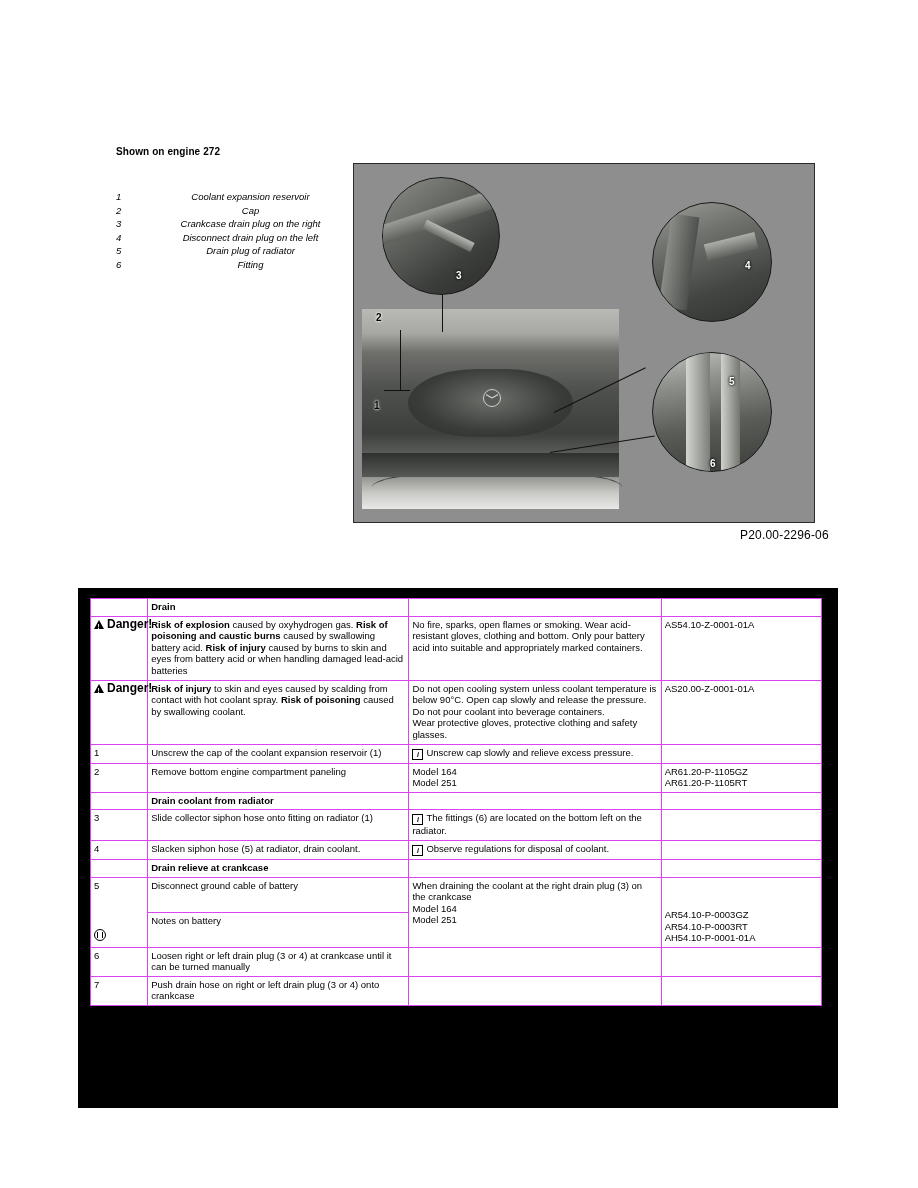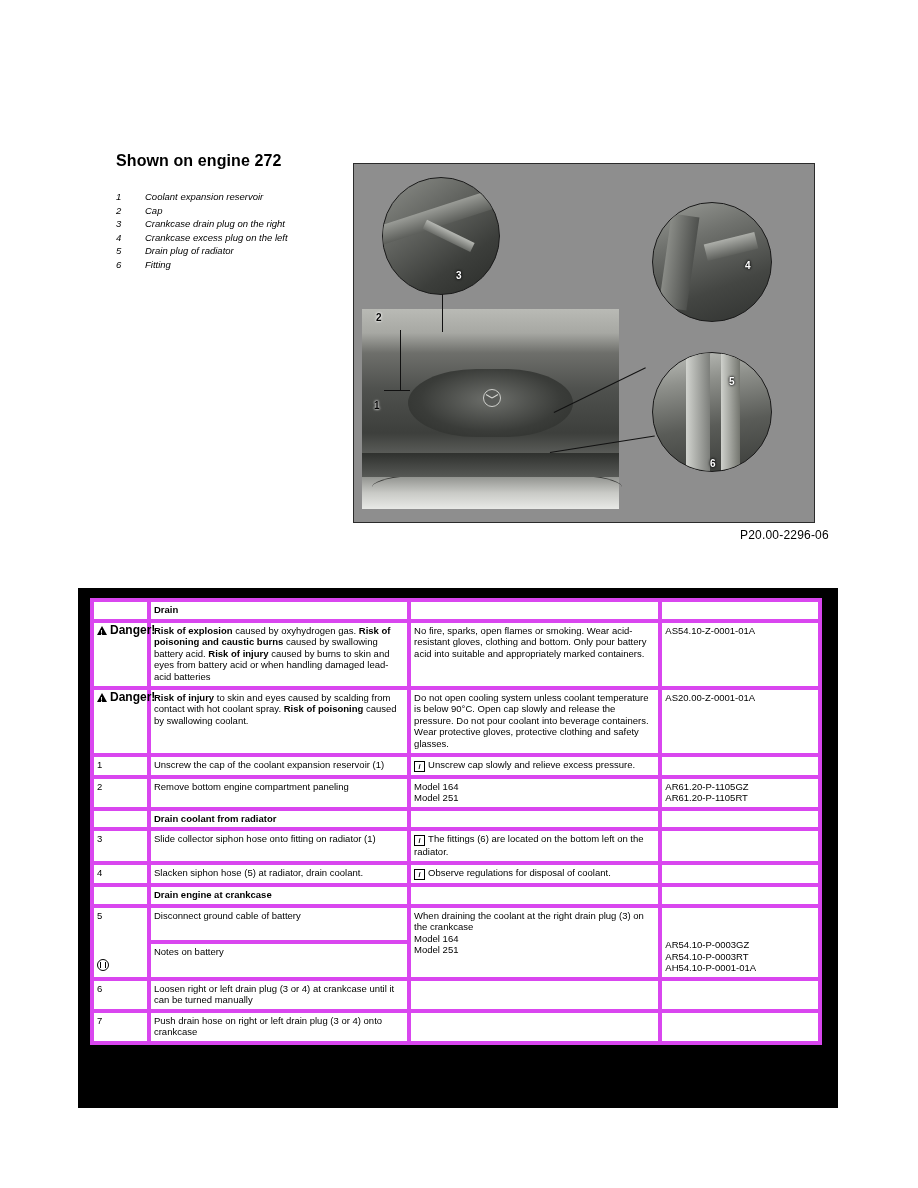--- a/index.html
+++ b/index.html
@@ -20,38 +20,38 @@
   .figure-block {
     position: absolute;
     left: 0; top: 0;
     width: 918px;
     height: 560px;
   }
 
   .legend-title {
     position: absolute;
     left: 116px;
-    top: 152px;
-    font-size: 16px;
+    top: 146px;
+    font-size: 10px;
     font-weight: bold;
     letter-spacing: 0.1px;
   }
 
   .legend-list {
     position: absolute;
     left: 116px;
     top: 190px;
     width: 240px;
     font-size: 9.5px;
     font-style: italic;
     line-height: 13.6px;
   }
   .legend-row { display: flex; }
   .legend-num { width: 29px; flex: 0 0 29px; }
-  .legend-label { flex: 1 1 auto; }
+  .legend-label { flex: 1 1 auto; text-align: center; }
 
   
   .photo-panel {
     position: absolute;
     left: 353px;
     top: 163px;
     width: 460px;
     height: 358px;
     border: 1px solid #2b2b2b;
     background: #8e8e8e;
@@ -191,21 +191,21 @@
   }
   table.proc {
     border-collapse: collapse;
     width: 732px;
     background: #fff;
     table-layout: fixed;
     font-size: 9.5px;
     line-height: 11.6px;
   }
   table.proc td {
-    border: 4px solid #d946ef;
+    border: 1px solid #d946ef;
     vertical-align: top;
     padding: 2px 3px 3px 3px;
   }
   col.c1 { width: 51px; }
   col.c2 { width: 233px; }
   col.c3 { width: 225px; }
   col.c4 { width: 143px; }
   .hdr { font-weight: bold; }
   .danger {
     font-weight: bold;
@@ -275,21 +275,21 @@
     <div class="legend-row">
       <span class="legend-num">2</span>
       <span class="legend-label">Cap</span>
     </div>
     <div class="legend-row">
       <span class="legend-num">3</span>
       <span class="legend-label">Crankcase drain plug on the right</span>
     </div>
     <div class="legend-row">
       <span class="legend-num">4</span>
-      <span class="legend-label">Crankcase excess plug on the left</span>
+      <span class="legend-label">Disconnect drain plug on the left</span>
     </div>
     <div class="legend-row">
       <span class="legend-num">5</span>
       <span class="legend-label">Drain plug of radiator</span>
     </div>
     <div class="legend-row">
       <span class="legend-num">6</span>
       <span class="legend-label">Fitting</span>
     </div>
   </div>
@@ -388,21 +388,21 @@
 
       <tr>
         <td>4</td>
         <td>Slacken siphon hose (5) at radiator, drain coolant.</td>
         <td><span class="info-i">i</span>Observe regulations for disposal of coolant.</td>
         <td></td>
       </tr>
 
       <tr>
         <td></td>
-        <td><span class="b">Drain engine at crankcase</span></td>
+        <td><span class="b">Drain relieve at crankcase</span></td>
         <td></td>
         <td></td>
       </tr>
 
       <tr>
         <td rowspan="2">
           <div>5</div>
           <div style="height:36px"></div>
           <div class="batt-ico"></div>
         </td>

